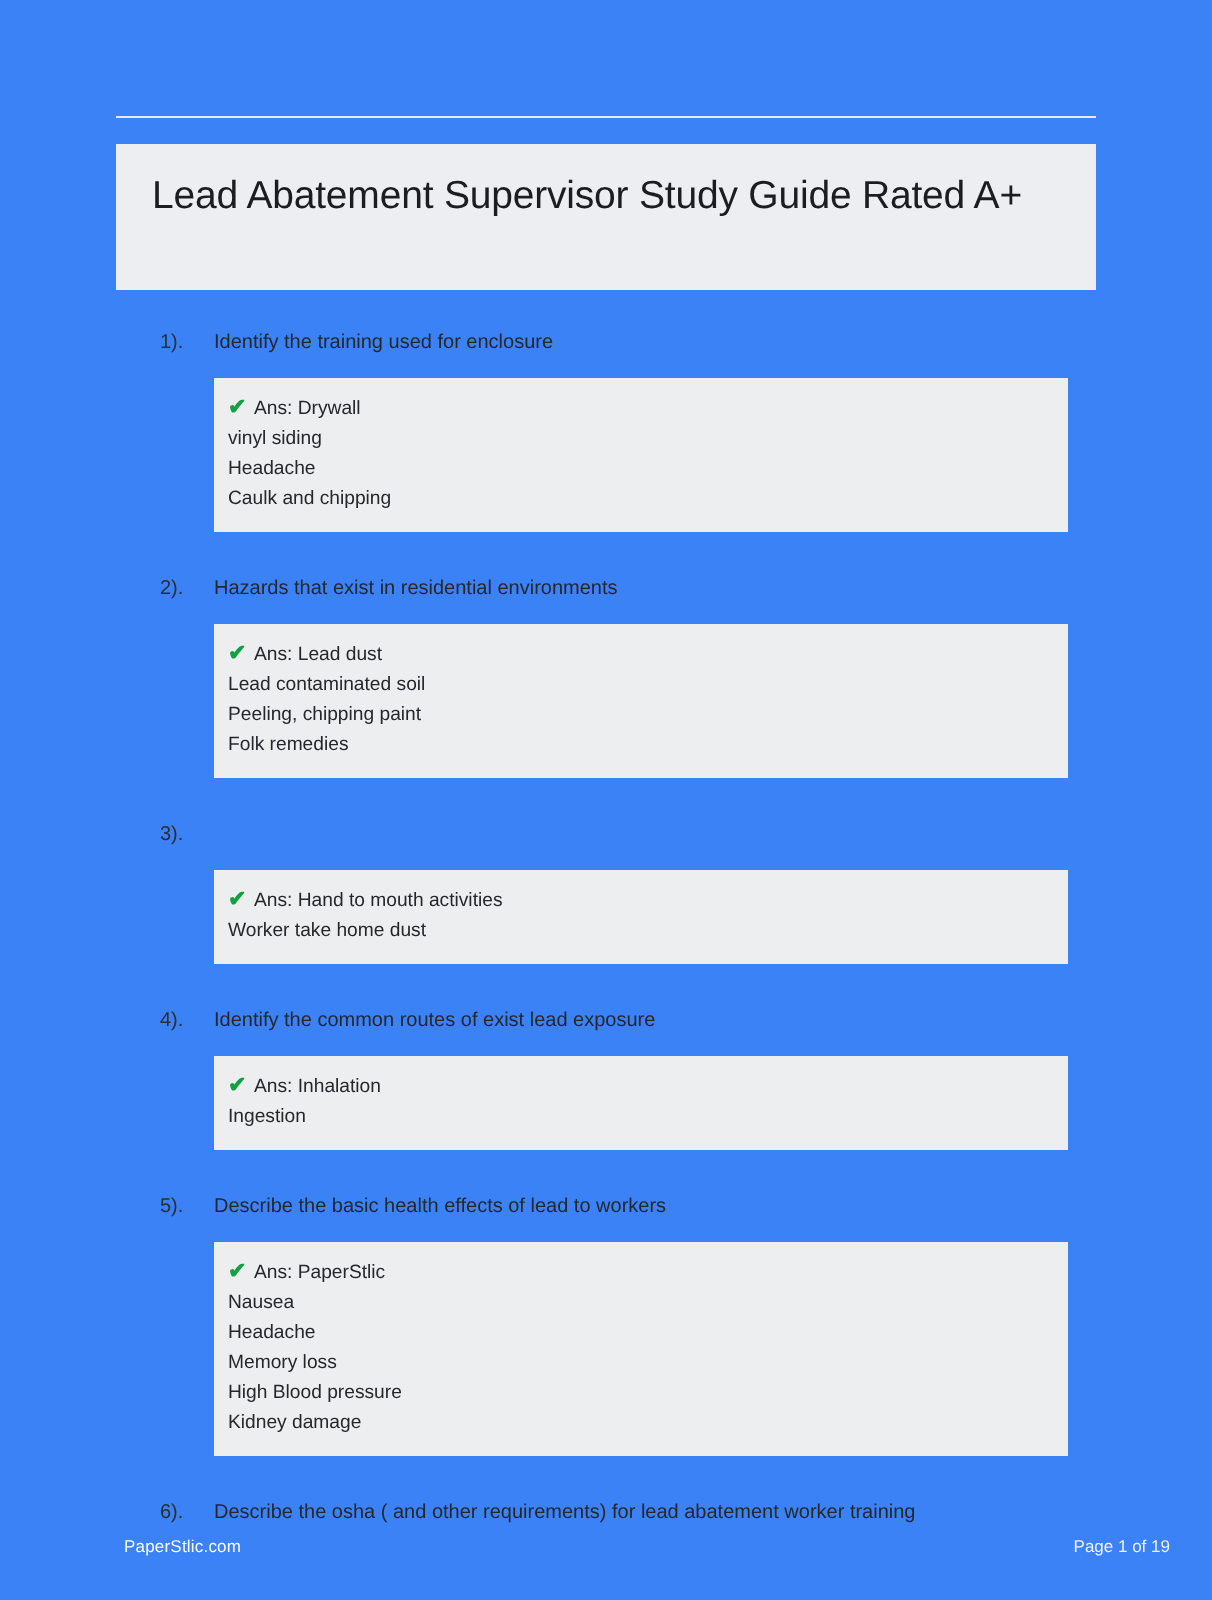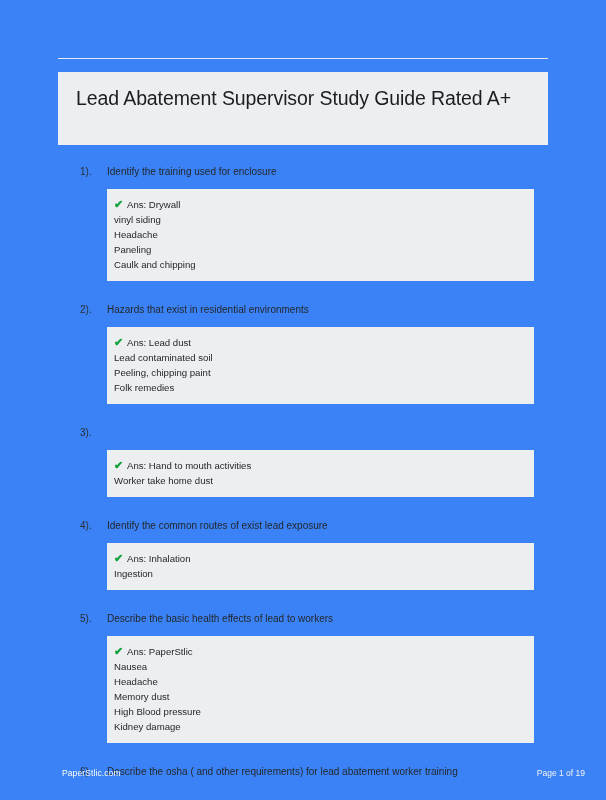--- a/index.html
+++ b/index.html
@@ -165,21 +165,20 @@
   <div class="qa-list" id="question-list">
       <div class="qa-item">
         <div class="q-row">
           <span class="q-num">1).</span>
           <span class="q-text">Identify the training used for enclosure</span>
         </div>
         <div class="ans-box">
           <div class="ans-line first"><span class="check-icon">✔</span><span>Ans: Drywall</span></div>
           <div class="ans-line"><span>vinyl siding</span></div>
           <div class="ans-line"><span>Headache</span></div>
-          <div class="ans-line"><span>Paneling</span></div>
           <div class="ans-line"><span>Caulk and chipping</span></div>
         </div>
       </div>
       <div class="qa-gap"></div>
       <div class="qa-item">
         <div class="q-row">
           <span class="q-num">2).</span>
           <span class="q-text">Hazards that exist in residential environments</span>
         </div>
         <div class="ans-box">
@@ -213,21 +212,21 @@
       <div class="qa-gap"></div>
       <div class="qa-item">
         <div class="q-row">
           <span class="q-num">5).</span>
           <span class="q-text">Describe the basic health effects of lead to workers</span>
         </div>
         <div class="ans-box">
           <div class="ans-line first"><span class="check-icon">✔</span><span>Ans: PaperStlic</span></div>
           <div class="ans-line"><span>Nausea</span></div>
           <div class="ans-line"><span>Headache</span></div>
-          <div class="ans-line"><span>Memory dust</span></div>
+          <div class="ans-line"><span>Memory loss</span></div>
           <div class="ans-line"><span>High Blood pressure</span></div>
           <div class="ans-line"><span>Kidney damage</span></div>
         </div>
       </div>
       <div class="qa-gap"></div>
       <div class="qa-item">
         <div class="q-row">
           <span class="q-num">6).</span>
           <span class="q-text">Describe the osha ( and other requirements) for lead abatement worker training</span>
         </div>

